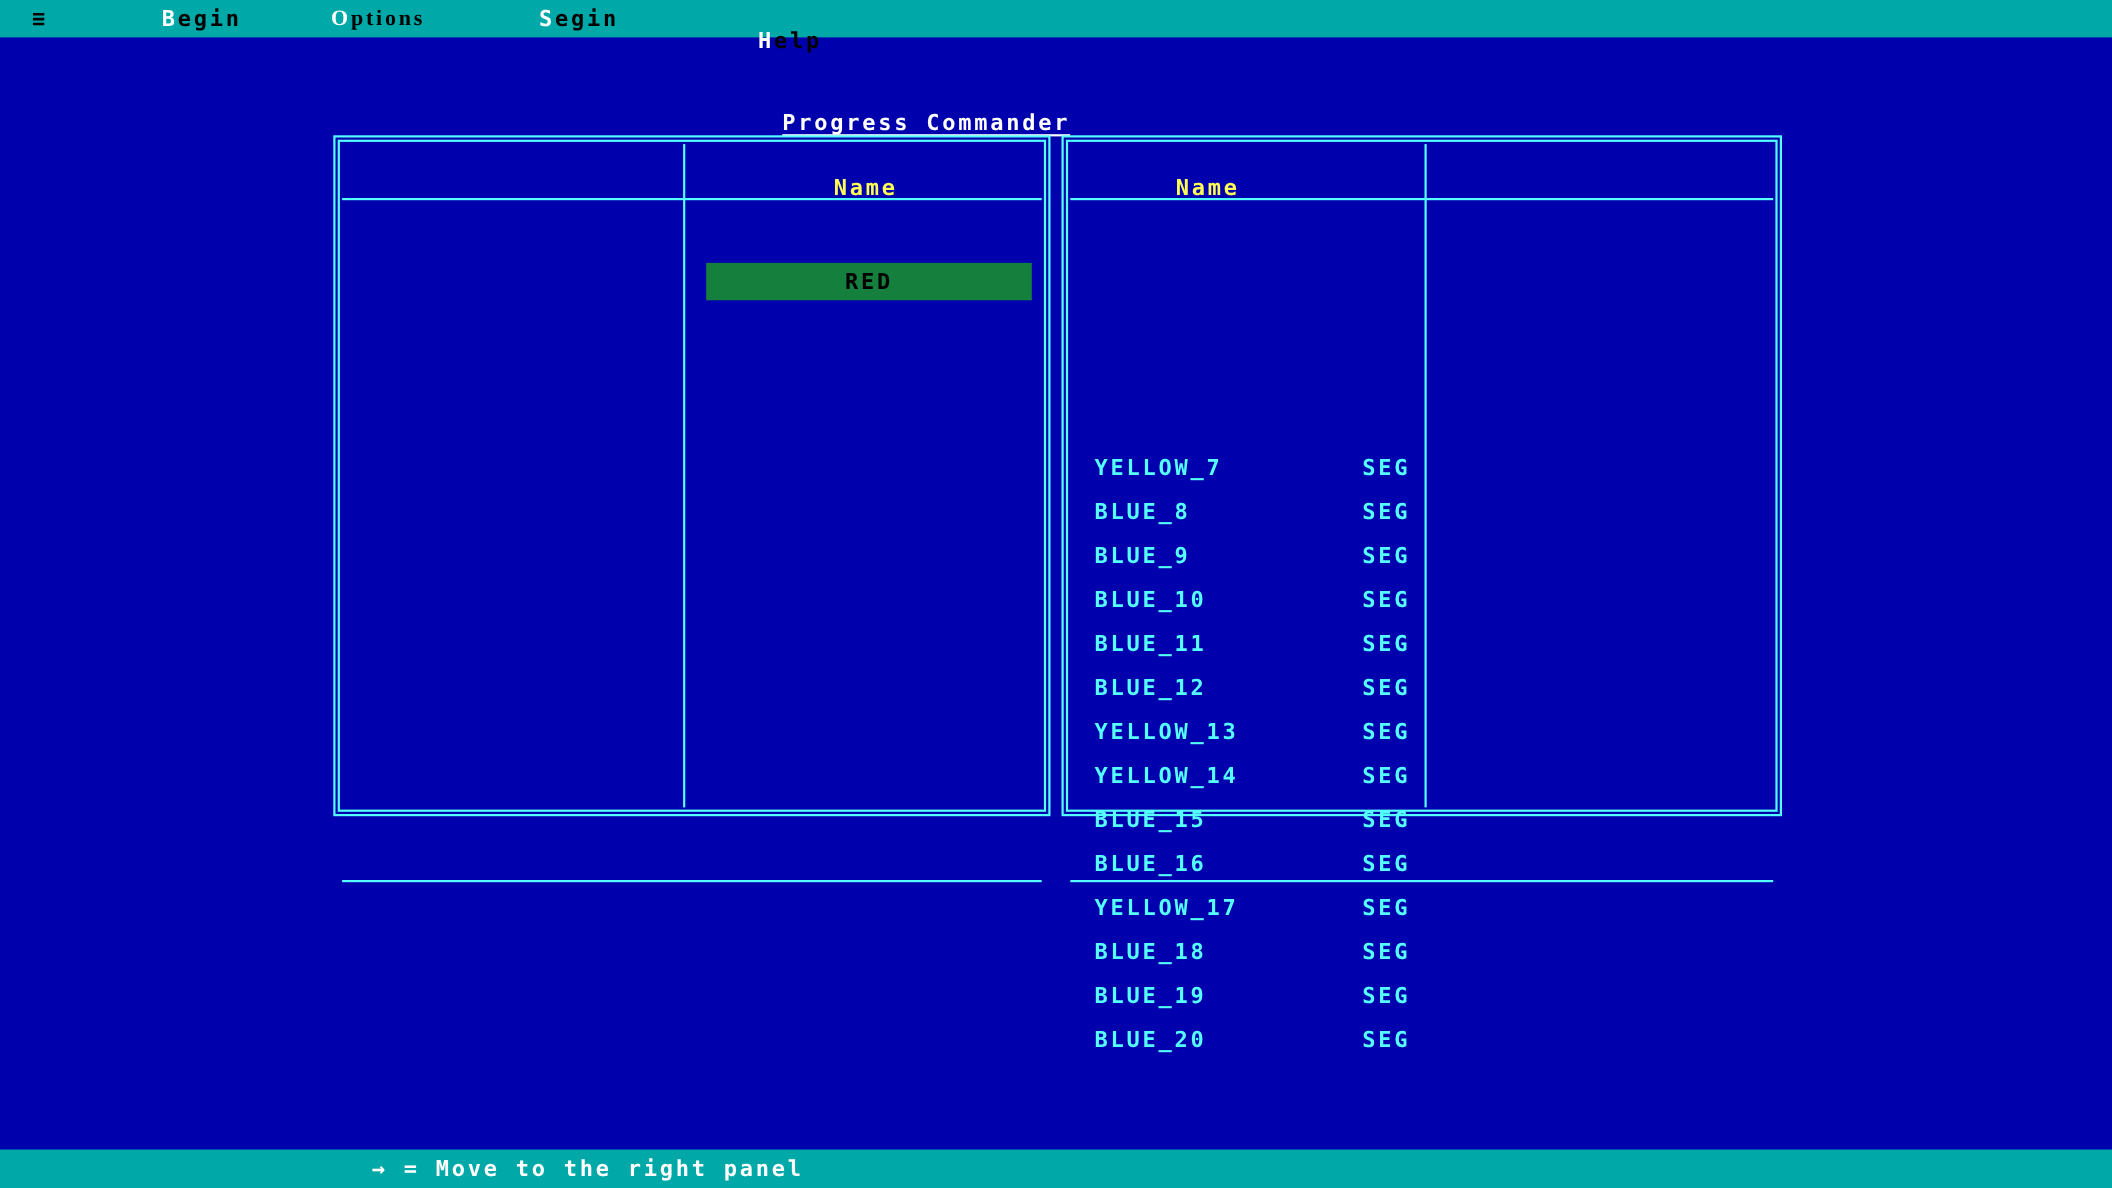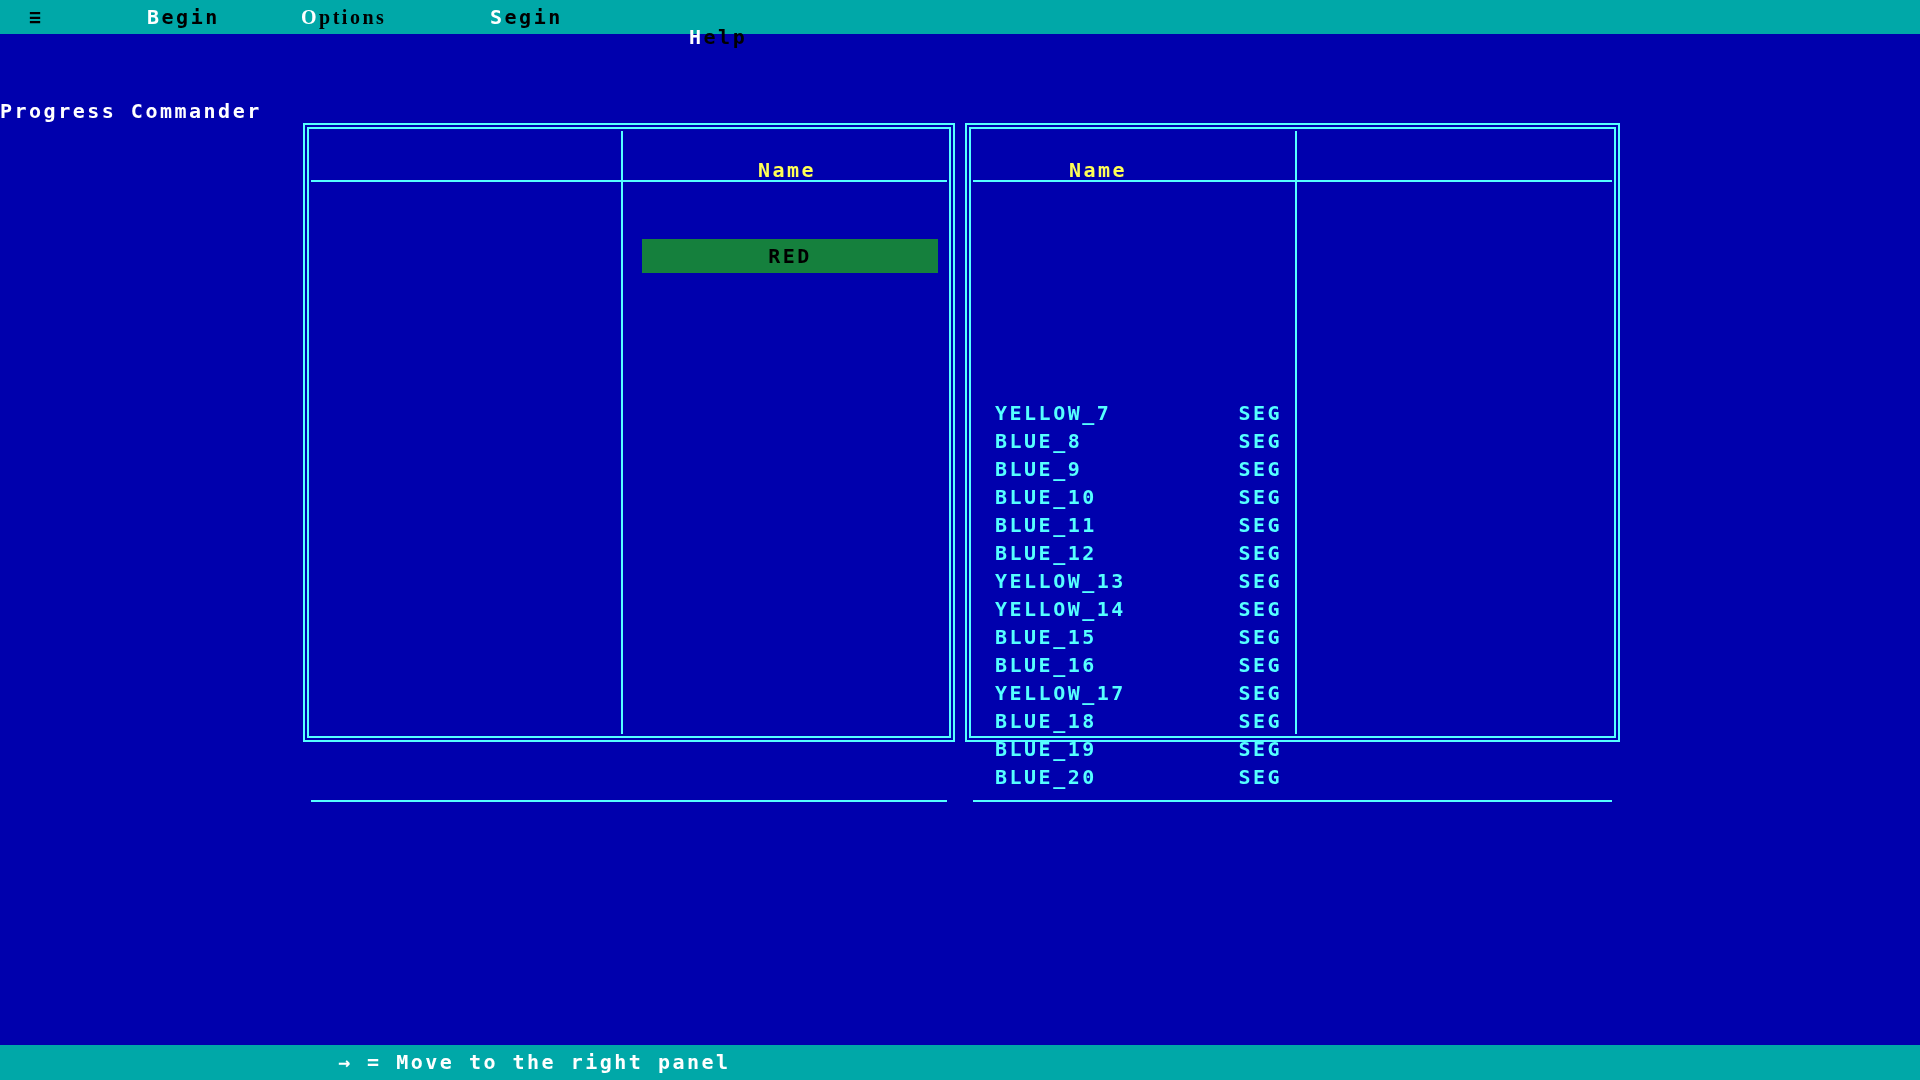--- a/index.html
+++ b/index.html
@@ -25,21 +25,22 @@
   .menu-bar .hot { color: #FFFFFF; }
   .hamburger { left: 29px; }
   .mi-begin   { left: 147px; }
   .mi-options { left: 301px; font-family: Liberation Serif, serif; }
   .mi-store   { left: 490px; }
   .mi-help    { left: 689px; margin-top: 20px; }
 
   
   .app-title {
     position: absolute; left: 0; top: 99px; width: 1684px;
-    color: #FFFFFF;
+    text-align: center; color: #FFFFFF;
+    text-decoration: underline;
     text-underline-offset: 4px;
     text-decoration-thickness: 2px;
   }
 
   
   .panel {
     position: absolute; top: 123px; height: 619px;
     border: 2px solid #55FFFF;
   }
   .panel-left  { left: 303px; width: 652px; }
@@ -72,21 +73,21 @@
   .selected-bar {
     position: absolute; left: 337px; top: 114px; width: 296px; height: 34px;
     background: #15803d; color: #000000;
     text-align: center; line-height: 34px;
   }
 
   
   .file-list { position: absolute; left: 28px; top: 274px; width: 287px; }
   .file-row {
     display: flex; justify-content: space-between;
-    height: 28px; line-height: 28px; white-space: pre;
+    height: 28px; line-height: 28px; white-space: pre; margin-top: 12px;
   }
 
   .progress-val {
     position: absolute; left: 8px; top: 720px; width: 322px; height: 28px;
     text-align: center; line-height: 28px;
   }
 
   
   .status-bar {
     position: absolute; left: 0; top: 1045px; width: 1920px; height: 35px;

